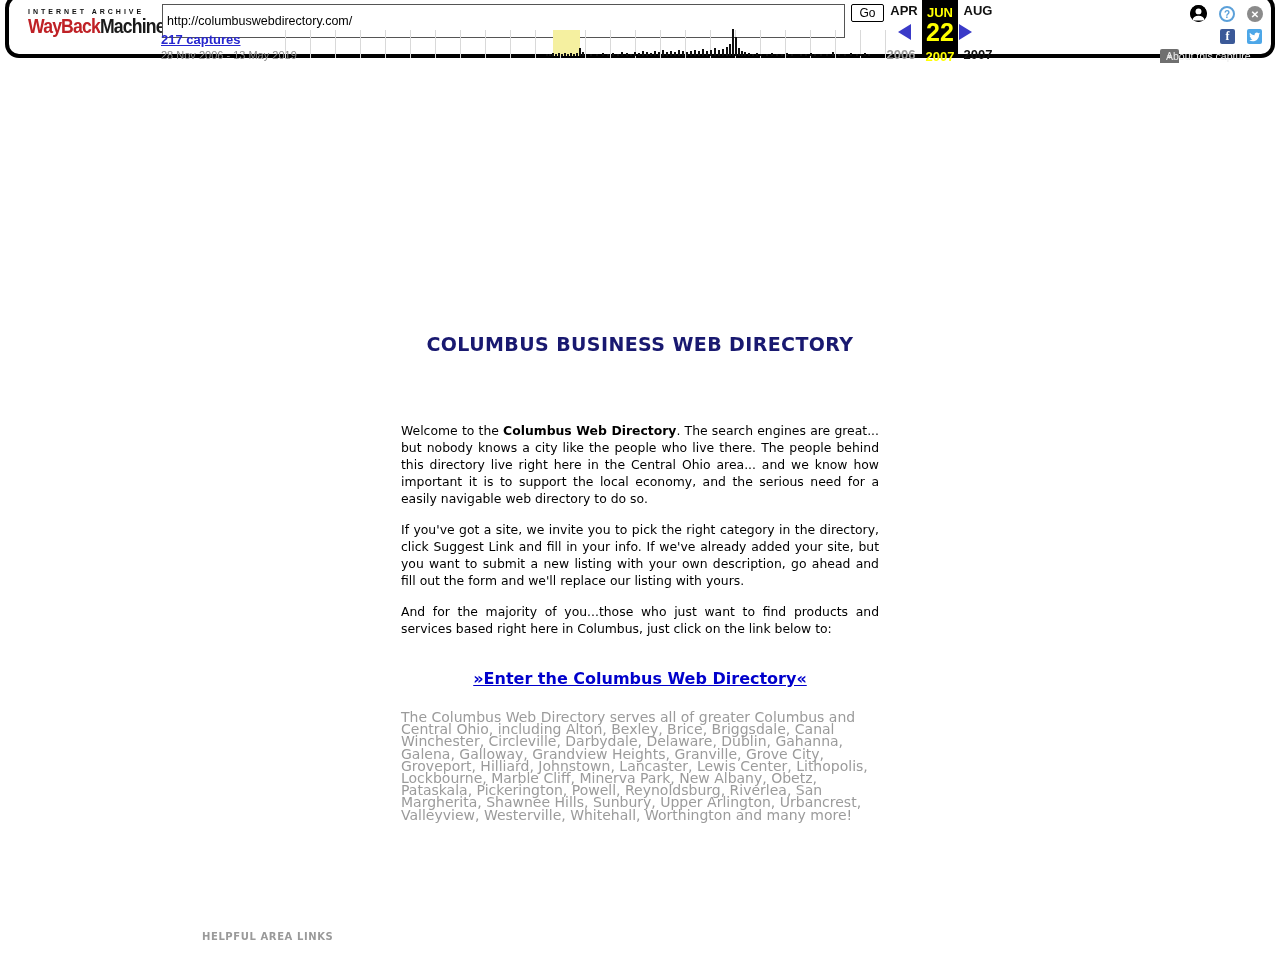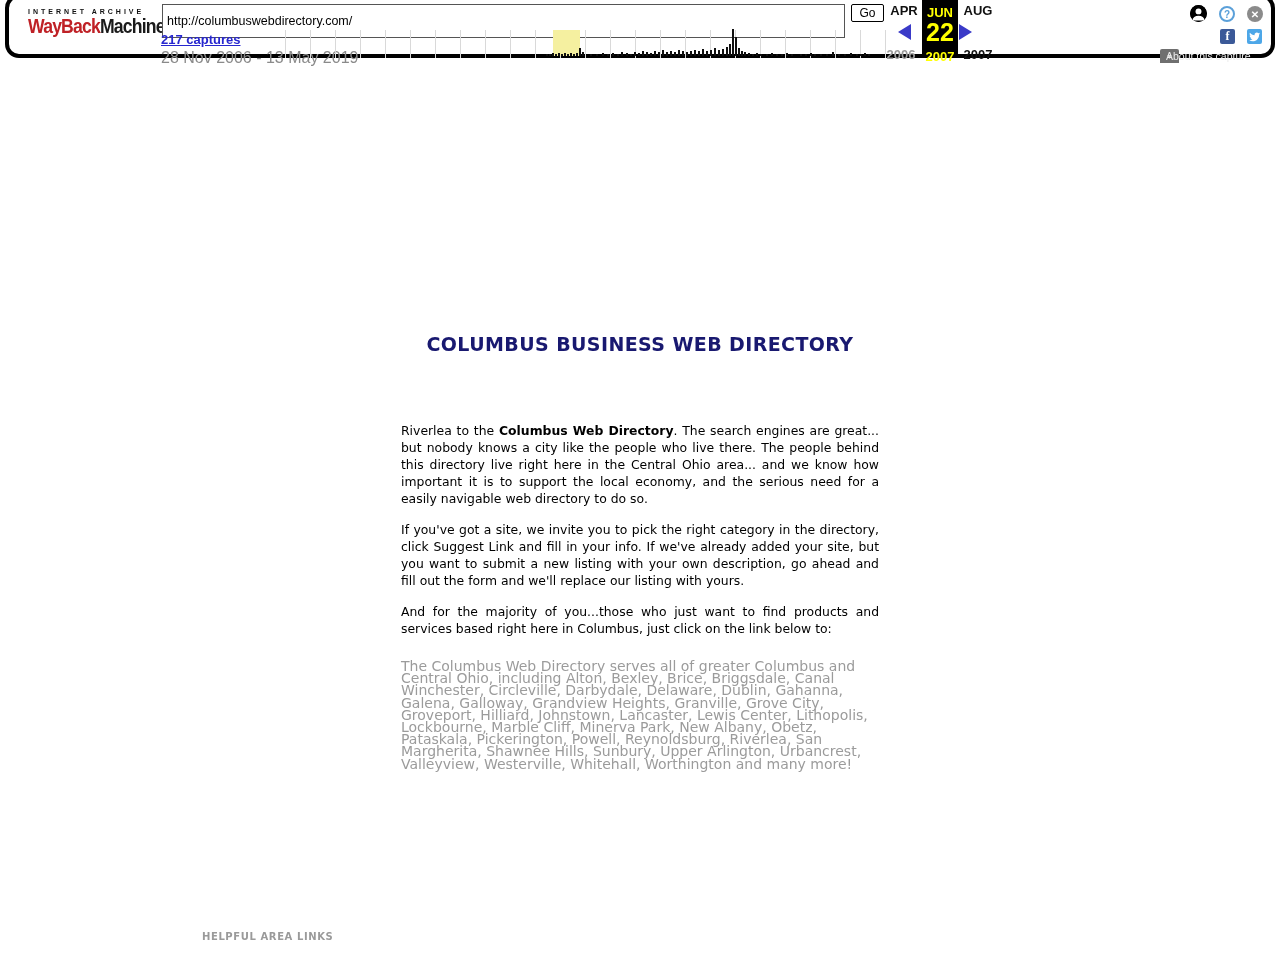--- a/index.html
+++ b/index.html
@@ -21,21 +21,21 @@
   .brand-dark { position: static; color: #1a1a1a; }
 
   .wb-url-input { left: 153px; top: 6px; width: 683px; height: 22px; border: 1px solid #555;
     font-size: 12.5px; padding: 16px 4px; font-family: "Liberation Sans", sans-serif; color: #000; }
   .wb-go-btn { left: 842px; top: 6px; width: 33px; height: 18px; background: #fff;
     border: 1px solid #000; border-radius: 2px; font-size: 12px; line-height: 14px;
     font-family: "Liberation Sans", sans-serif; cursor: pointer; }
 
   .wb-captures { left: 152px; top: 34px; font-size: 13px; font-weight: bold;
     color: #2626cf; text-decoration: underline; cursor: pointer; white-space: nowrap; }
-  .wb-range { left: 152px; top: 51px; font-size: 16px; color: #8a8a8a; white-space: nowrap; }
+  .wb-range { left: 152px; top: 51px; font-size: 11px; color: #8a8a8a; white-space: nowrap; }
 
   .wb-spark { left: 276px; top: 32px; width: 601px; height: 28px; cursor: pointer; }
   .wb-spark .gridline { top: 0; bottom: 0; width: 1px; background: #d9d9d9; }
   .wb-spark .spark-highlight { top: 0; bottom: 2px; background: #f5f0a0; }
   .wb-spark .spark-bar { bottom: 2px; width: 2px; background: #101010; }
 
   .wb-strip { left: 913px; top: 0; width: 36px; height: 100%; background: #000; }
   .wb-month { top: 5px; font-size: 13px; font-weight: bold; color: #111; width: 36px; text-align: center; }
   .wb-month.prev { left: 877px; cursor: pointer; }
   .wb-month.next { left: 951px; cursor: pointer; }
@@ -255,21 +255,24 @@
 
   <div class="wb-about">
     <span class="tri">▼</span>
     <span>About this capture</span>
   </div>
 </div>
 
 <div class="page-title">COLUMBUS BUSINESS WEB DIRECTORY</div>
 
 <div class="content-col">
-  <p><span>Riverlea to the </span><b>Columbus Web Directory</b><span>. The search engines are great... but nobody knows a city like the people who live there. The people behind this directory live right here in the Central Ohio area... and we know how important it is to support the local economy, and the serious need for a easily navigable web directory to do so.</span></p>
+  <p><span>Welcome to the </span><b>Columbus Web Directory</b><span>. The search engines are great... but nobody knows a city like the people who live there. The people behind this directory live right here in the Central Ohio area... and we know how important it is to support the local economy, and the serious need for a easily navigable web directory to do so.</span></p>
   <p>If you've got a site, we invite you to pick the right category in the directory, click Suggest Link and fill in your info. If we've already added your site, but you want to submit a new listing with your own description, go ahead and fill out the form and we'll replace our listing with yours.</p>
   <p>And for the majority of you...those who just want to find products and services based right here in Columbus, just click on the link below to:</p>
 
+  <div class="enter-wrap">
+    <a class="enter-link">»Enter the Columbus Web Directory«</a>
+  </div>
 
   <div class="areas-text">The Columbus Web Directory serves all of greater Columbus and Central Ohio, including Alton, Bexley, Brice, Briggsdale, Canal Winchester, Circleville, Darbydale, Delaware, Dublin, Gahanna, Galena, Galloway, Grandview Heights, Granville, Grove City, Groveport, Hilliard, Johnstown, Lancaster, Lewis Center, Lithopolis, Lockbourne, Marble Cliff, Minerva Park, New Albany, Obetz, Pataskala, Pickerington, Powell, Reynoldsburg, Riverlea, San Margherita, Shawnee Hills, Sunbury, Upper Arlington, Urbancrest, Valleyview, Westerville, Whitehall, Worthington and many more!</div>
 </div>
 
 <div class="footer-heading">HELPFUL AREA LINKS</div>
 
 </body></html>

